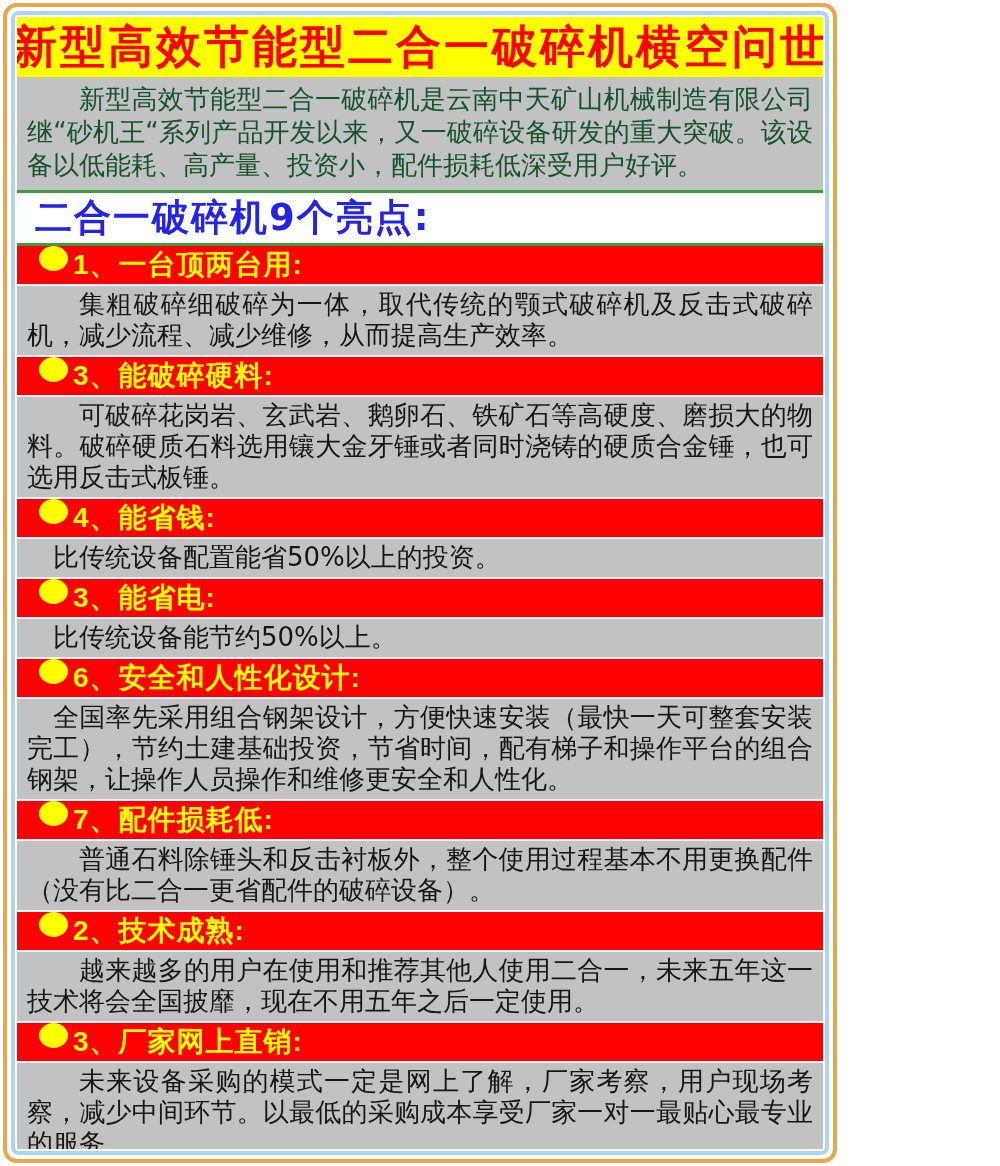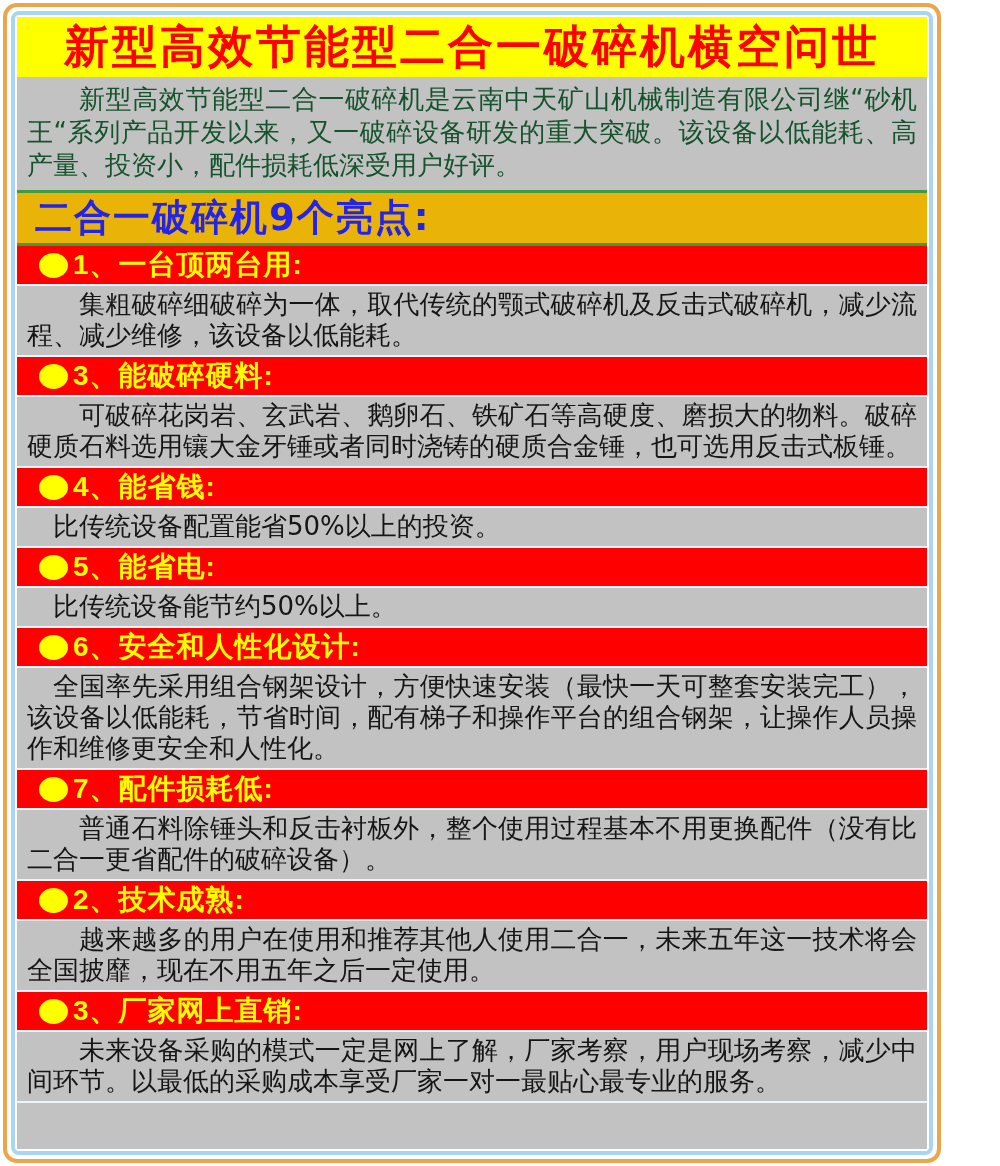--- a/index.html
+++ b/index.html
@@ -1,19 +1,19 @@
 <!DOCTYPE html>
 <html><head>
 <meta charset="utf-8">
 <style>
   * { margin:0; padding:0; box-sizing:border-box; }
   html,body { width:1000px; height:1166px; background:#ffffff; overflow:hidden;
               font-family:"DejaVu Sans", sans-serif; }
   .frame-outer {
-    position:absolute; left:3px; top:3px; width:938px; height:1160px;
+    position:absolute; left:3px; top:3px; width:834px; height:1160px;
     border:4px solid #E9A64A; border-radius:14px; background:#ffffff; padding:4px;
   }
   .frame-inner {
     width:100%; height:100%;
     border:4px solid #A9D5F2; border-radius:8px;
     background:#ffffff; padding:2px; overflow:hidden;
   }
   .content { width:100%; height:100%; background:#C2C2C2; display:flex; flex-direction:column; overflow:hidden; }
 
   .title-banner {
@@ -28,32 +28,32 @@
   .intro {
     background:#C2C2C2; color:#14532d; flex:none;
     font-size:26px; line-height:33px; padding:6px 10px 8px 10px;
     text-indent:2em; text-align:justify;
     font-family:"DejaVu Sans", sans-serif;
   }
 
   .divider-green { height:3px; background:#3E9B3E; flex:none; }
 
   .heading-band {
-    background:#eab308; height:50px; flex:none;
+    background:#ffffff; height:50px; flex:none;
     display:flex; align-items:center; padding-left:18px;
   }
   .heading-band .heading-text {
     color:#2424E8; font-size:37px; font-weight:bold; letter-spacing:2px;
     font-family:"DejaVu Sans", sans-serif; white-space:nowrap;
   }
 
   .sec { flex:none; }
   .sec-bar {
     background:#FF0000; height:38px;
-    display:flex; align-items:center; padding-left:22px;
+    display:flex; padding-left:22px;
   }
   .bullet {
     width:29px; height:25px; border-radius:50%;
     background:#FFFF00; flex:none; margin-right:5px;
   }
   .sec-label {
     color:#FFFF00; font-size:28px; font-weight:bold; letter-spacing:1px;
     font-family:"Liberation Sans", sans-serif; white-space:nowrap;
   }
   .sec-body {
@@ -84,21 +84,21 @@
         <div class="heading-text">二合一破碎机9个亮点:</div>
       </div>
 
       <div class="divider-green"></div>
 
       <div class="sec">
         <div class="sec-bar">
           <span class="bullet"></span>
           <span class="sec-label">1、一台顶两台用:</span>
         </div>
-        <div class="sec-body ind2">集粗破碎细破碎为一体，取代传统的颚式破碎机及反击式破碎机，减少流程、减少维修，该设备以低能耗。</div>
+        <div class="sec-body ind2">集粗破碎细破碎为一体，取代传统的颚式破碎机及反击式破碎机，减少流程、减少维修，从而提高生产效率。</div>
       </div>
 
 
       <div class="sec">
         <div class="sec-bar">
           <span class="bullet"></span>
           <span class="sec-label">3、能破碎硬料:</span>
         </div>
         <div class="sec-body ind2">可破碎花岗岩、玄武岩、鹅卵石、铁矿石等高硬度、磨损大的物料。破碎硬质石料选用镶大金牙锤或者同时浇铸的硬质合金锤，也可选用反击式板锤。</div>
       </div>
@@ -107,31 +107,31 @@
         <div class="sec-bar">
           <span class="bullet"></span>
           <span class="sec-label">4、能省钱:</span>
         </div>
         <div class="sec-body ind1">比传统设备配置能省50%以上的投资。</div>
       </div>
 
       <div class="sec">
         <div class="sec-bar">
           <span class="bullet"></span>
-          <span class="sec-label">5、能省电:</span>
+          <span class="sec-label">3、能省电:</span>
         </div>
         <div class="sec-body ind1">比传统设备能节约50%以上。</div>
       </div>
 
       <div class="sec">
         <div class="sec-bar">
           <span class="bullet"></span>
           <span class="sec-label">6、安全和人性化设计:</span>
         </div>
-        <div class="sec-body ind1">全国率先采用组合钢架设计，方便快速安装（最快一天可整套安装完工），该设备以低能耗，节省时间，配有梯子和操作平台的组合钢架，让操作人员操作和维修更安全和人性化。</div>
+        <div class="sec-body ind1">全国率先采用组合钢架设计，方便快速安装（最快一天可整套安装完工），节约土建基础投资，节省时间，配有梯子和操作平台的组合钢架，让操作人员操作和维修更安全和人性化。</div>
       </div>
 
       <div class="sec">
         <div class="sec-bar">
           <span class="bullet"></span>
           <span class="sec-label">7、配件损耗低:</span>
         </div>
         <div class="sec-body ind2">普通石料除锤头和反击衬板外，整个使用过程基本不用更换配件（没有比二合一更省配件的破碎设备）。</div>
       </div>
 

